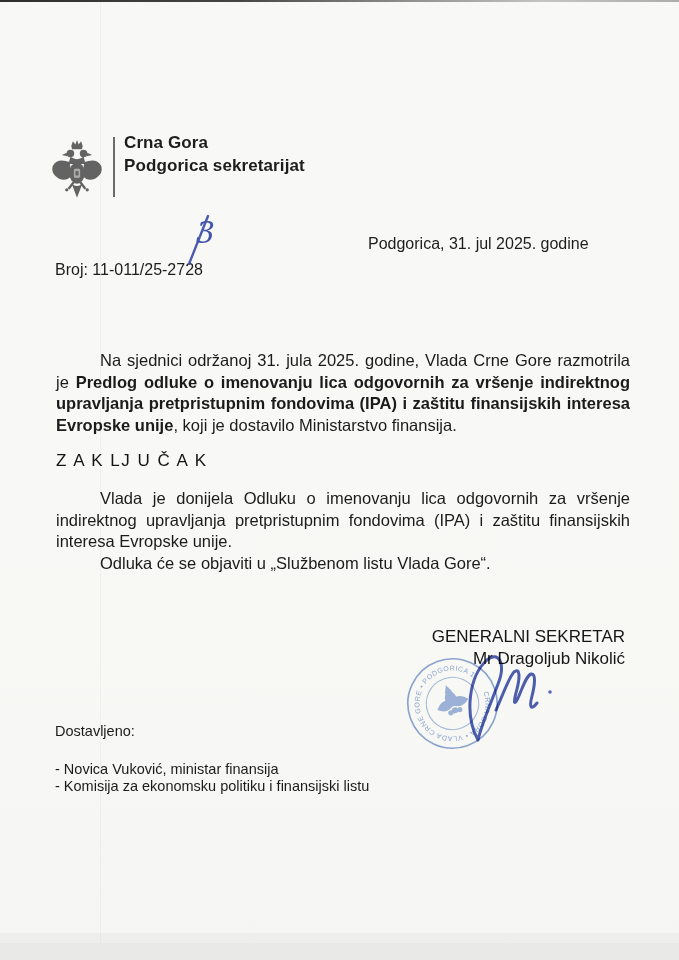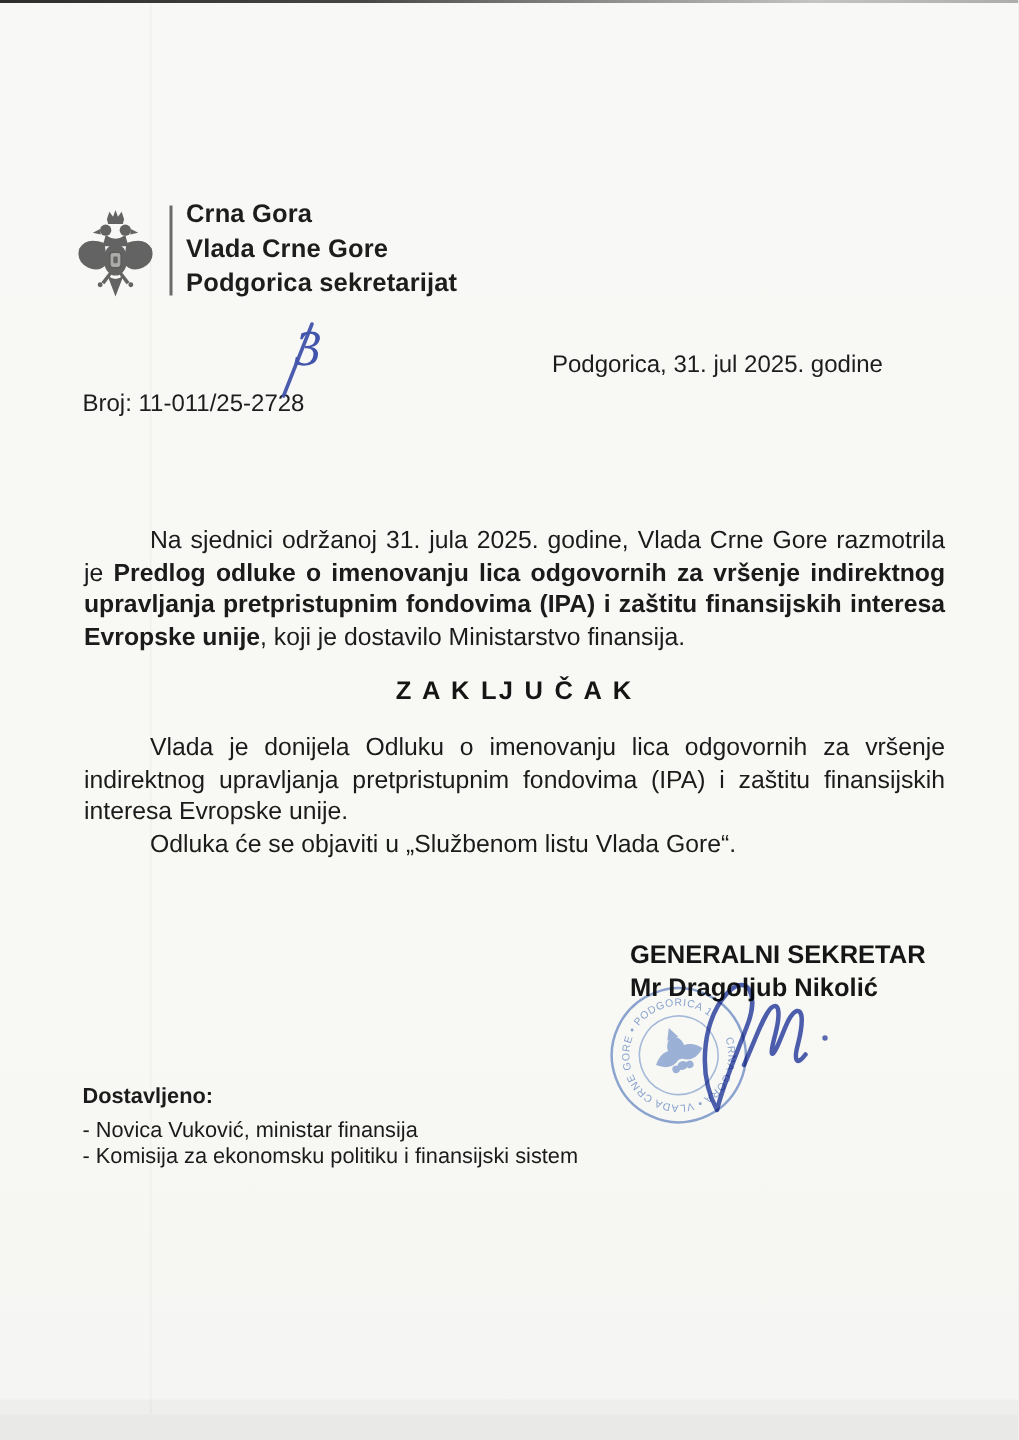--- a/index.html
+++ b/index.html
@@ -23,31 +23,31 @@
   
   .refrow{position:absolute;left:55px;top:221px;width:580px;font-size:16px;color:#1d1d1d;}
   .refno{position:absolute;left:0;top:0;white-space:nowrap;margin-top:40px;}
   .dateline{position:absolute;left:313px;top:14px;white-space:nowrap;}
   .hand3{position:absolute;left:125px;top:-10px;width:42px;height:58px;}
 
   
   .bodytext{position:absolute;left:56px;top:350px;width:574px;font-size:16.5px;line-height:21.6px;
     text-align:justify;color:#1b1b1b;}
   .bodytext p{margin:0;text-indent:44px;}
-  .heading{font-weight:bold;text-align:center;font-size:17px;letter-spacing:1.5px;margin:14px 0 16px;color:#151515;}
+  .heading{font-weight:normal;text-align:left;font-size:17px;letter-spacing:1.5px;margin:14px 0 16px;color:#151515;}
 
   
-  .sigblock{position:absolute;left:420px;top:626px;width:205px;text-align:left;font-weight:bold;
+  .sigblock{position:absolute;left:420px;top:626px;width:205px;text-align:right;font-weight:normal;
     font-size:17px;line-height:22px;white-space:nowrap;color:#161616;}
   .stamp{position:absolute;left:404px;top:655px;width:97px;height:97px;mix-blend-mode:multiply;opacity:.85;}
   .scribble{position:absolute;left:449px;top:650px;width:118px;height:92px;mix-blend-mode:multiply;}
 
   
   .dist{position:absolute;left:55px;top:723px;font-size:14.5px;line-height:17.6px;color:#1b1b1b;}
-  .dist-label{font-weight:bold;margin-bottom:5px;}
+  .dist-label{font-weight:normal;margin-bottom:20px;}
 </style>
 </head>
 <body>
 
 <div class="page">
 
   <div class="scan-top-line"></div>
   <div class="scan-fold"></div>
   <div class="scan-bottom"></div>
 
@@ -76,21 +76,20 @@
 
         <path d="M26.5,55 L33,72 L39.5,55 Q33,60.5 26.5,55 Z"></path>
       </g>
 
       <rect x="28.5" y="36" width="9" height="12.5" rx="2.5" fill="#9d9d9b" stroke="#3c3c3c" stroke-width="1"></rect>
       <rect x="31.2" y="39.5" width="3.6" height="5.5" rx="1" fill="#4a4a4a"></rect>
     </svg>
     <div class="lh-bar"></div>
     <div class="lh-text">
       <div>Crna Gora</div>
-      <div>Vlada Crne Gore</div>
       <div>Podgorica sekretarijat</div>
     </div>
   </header>
 
   <div class="refrow">
     <span class="refno">Broj: 11-011/25-2728</span>
     <svg class="hand3" viewBox="0 0 42 58">
       <line x1="28" y1="5" x2="9" y2="53" stroke="#4254ab" stroke-width="2.4" stroke-linecap="round" opacity=".95"></line>
       <text x="16" y="32" font-size="30" font-style="italic" font-family="DejaVu Serif, serif" fill="#4254ab">3</text>
     </svg>
@@ -134,16 +133,16 @@
     <g fill="none" stroke="#3f53ad" stroke-width="3" stroke-linecap="round" stroke-linejoin="round" opacity=".92">
       <path d="M29,90 C15,64 20,26 38,10 C50,0 57,14 49,34 C42,53 33,73 29,90 Z"></path>
       <path d="M47,60 C55,42 60,27 65,22 C71,17 71,27 68,39 C65,50 64,58 69,48 C74,37 77,26 82,24 C87,23 86,34 83,46 C80,57 82,61 88,53"></path>
     </g>
     <circle cx="101" cy="42" r="1.8" fill="#3f53ad" opacity=".85"></circle>
   </svg>
 
   <footer class="dist">
     <div class="dist-label">Dostavljeno:</div>
     <div class="dist-item">- Novica Vuković, ministar finansija</div>
-    <div class="dist-item">- Komisija za ekonomsku politiku i finansijski sistem</div>
+    <div class="dist-item">- Komisija za ekonomsku politiku i finansijski listu</div>
   </footer>
 
 </div>
 
 </body></html>

